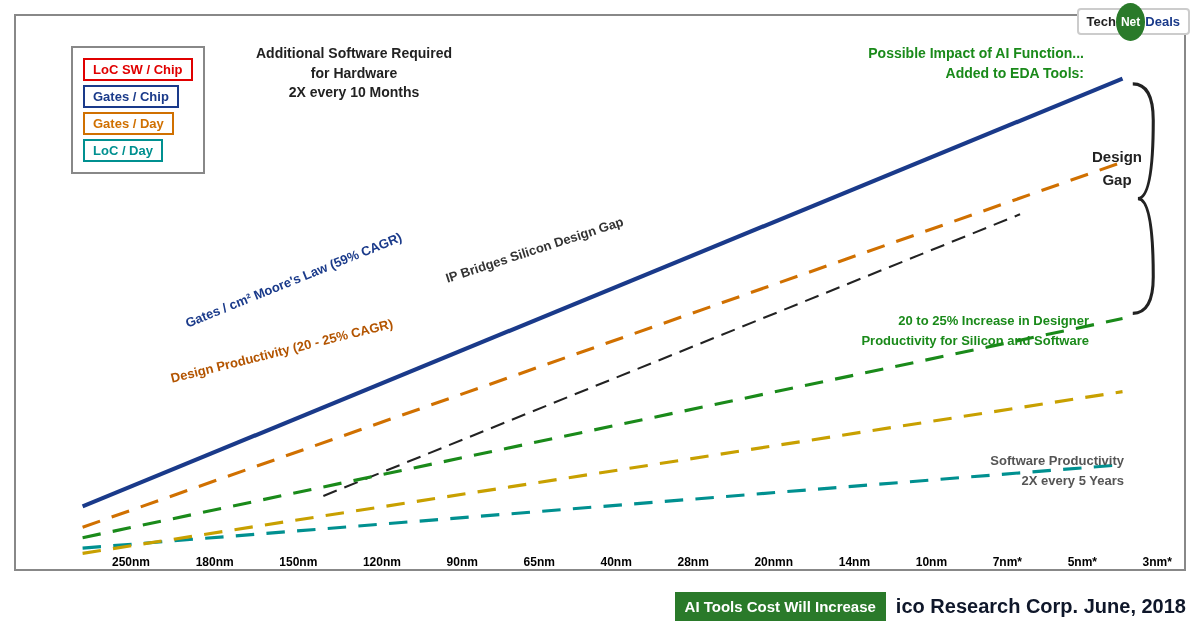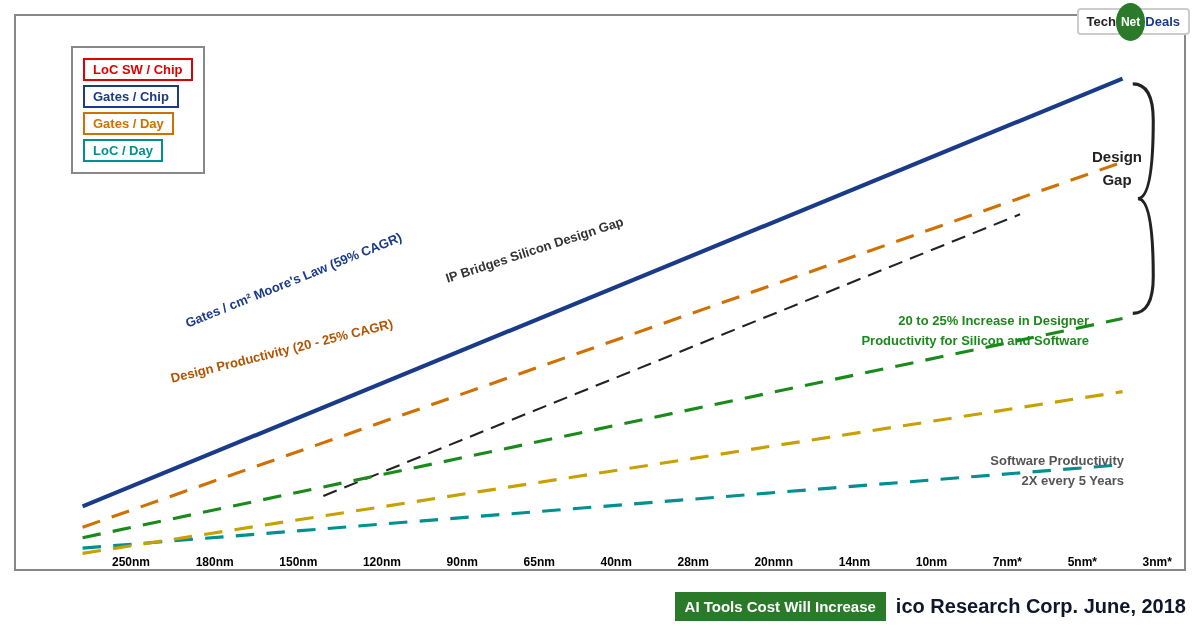--- a/index.html
+++ b/index.html
@@ -180,21 +180,27 @@
         <div class="legend-box-inner" style="border-color:#1a3a8a; color:#1a3a8a;">Gates / Chip</div>
       </div>
       <div class="legend-item">
         <div class="legend-box-inner" style="border-color:#d07000; color:#d07000;">Gates / Day</div>
       </div>
       <div class="legend-item">
         <div class="legend-box-inner" style="border-color:#009090; color:#009090;">LoC / Day</div>
       </div>
     </div>
 
-
+    <div class="annotation-sw-required">
+      Additional Software Required<br>for Hardware<br>2X every 10 Months
+    </div>
+
+    <div class="annotation-ai">
+      Possible Impact of AI Function...<br>Added to EDA Tools:
+    </div>
 
     <div style="position:absolute; right:42px; top:130px; font-size:15px; font-weight:bold; color:#222; text-align:center; line-height:1.5;">
       Design<br>Gap
     </div>
 
     <div style="position:absolute; left:170px; top:300px; font-size:13px; font-weight:bold; color:#1a3a8a; transform:rotate(-22deg); transform-origin:left center; white-space:nowrap;">
       Gates / cm² Moore's Law (59% CAGR)
     </div>
 
     <div style="position:absolute; left:430px; top:255px; font-size:13px; font-weight:bold; color:#333; transform:rotate(-18deg); transform-origin:left center; white-space:nowrap;">

